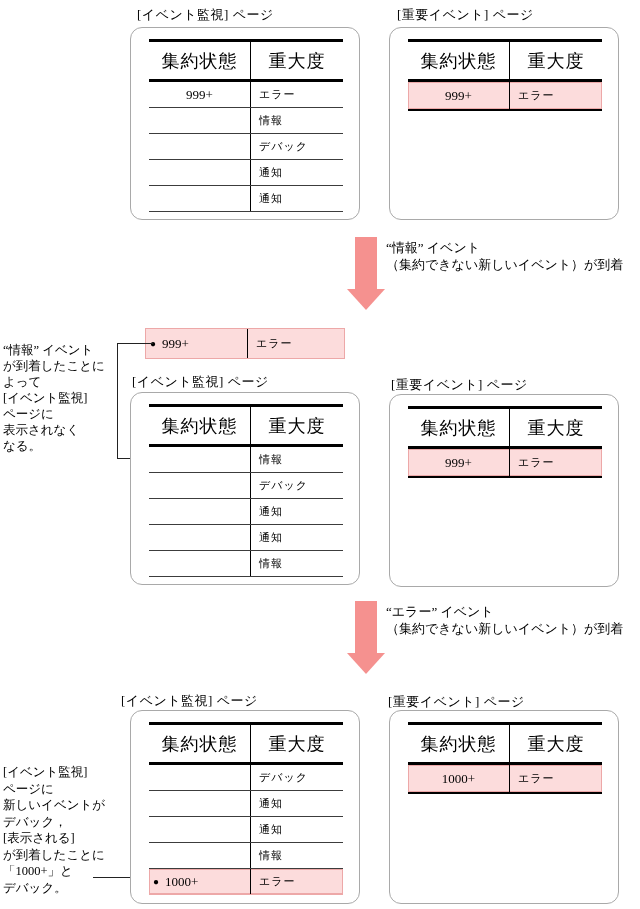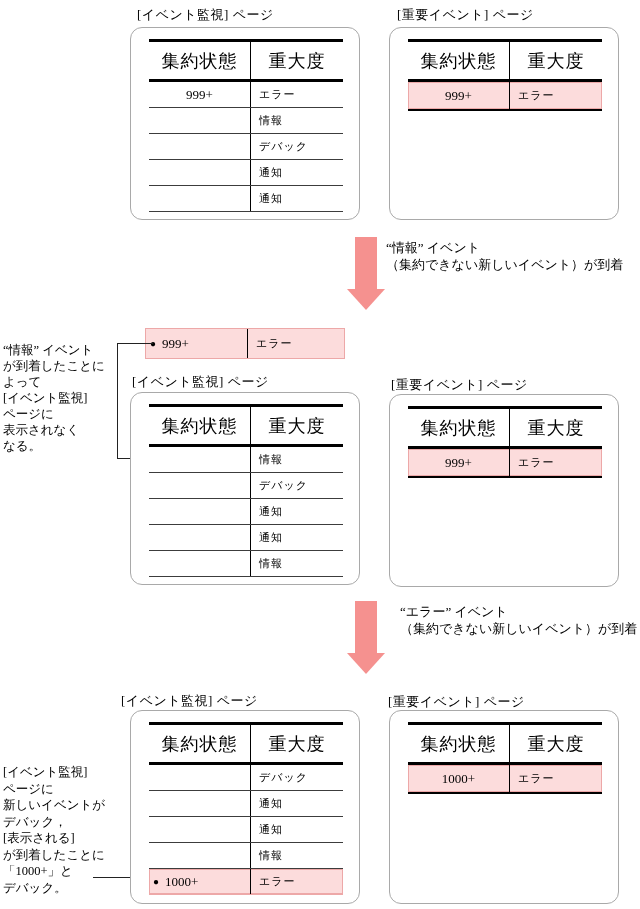--- a/index.html
+++ b/index.html
@@ -175,21 +175,21 @@
       <div class="bar"></div>
       <div class="row pink blackline">
         <div class="cell cl num">999+</div>
         <div class="cell cr sev">エラー</div>
       </div>
     </div>
   </div>
 
   <div class="arrow-shaft" style="left:355px;top:601px;"></div>
   <div class="arrow-head" style="left:347px;top:653px;"></div>
-  <div class="tlabel" style="left:400px;top:603px;">
+  <div class="tlabel" style="left:386px;top:603px;">
     <div>“エラー” イベント</div>
     <div>（集約できない新しいイベント）が到着</div>
   </div>
 
   <div class="note wide" style="left:3px;top:764px;">
     <div>[イベント監視]</div>
     <div>ページに</div>
     <div>新しいイベントが</div>
     <div>デバック，</div>
     <div>[表示される]</div>

